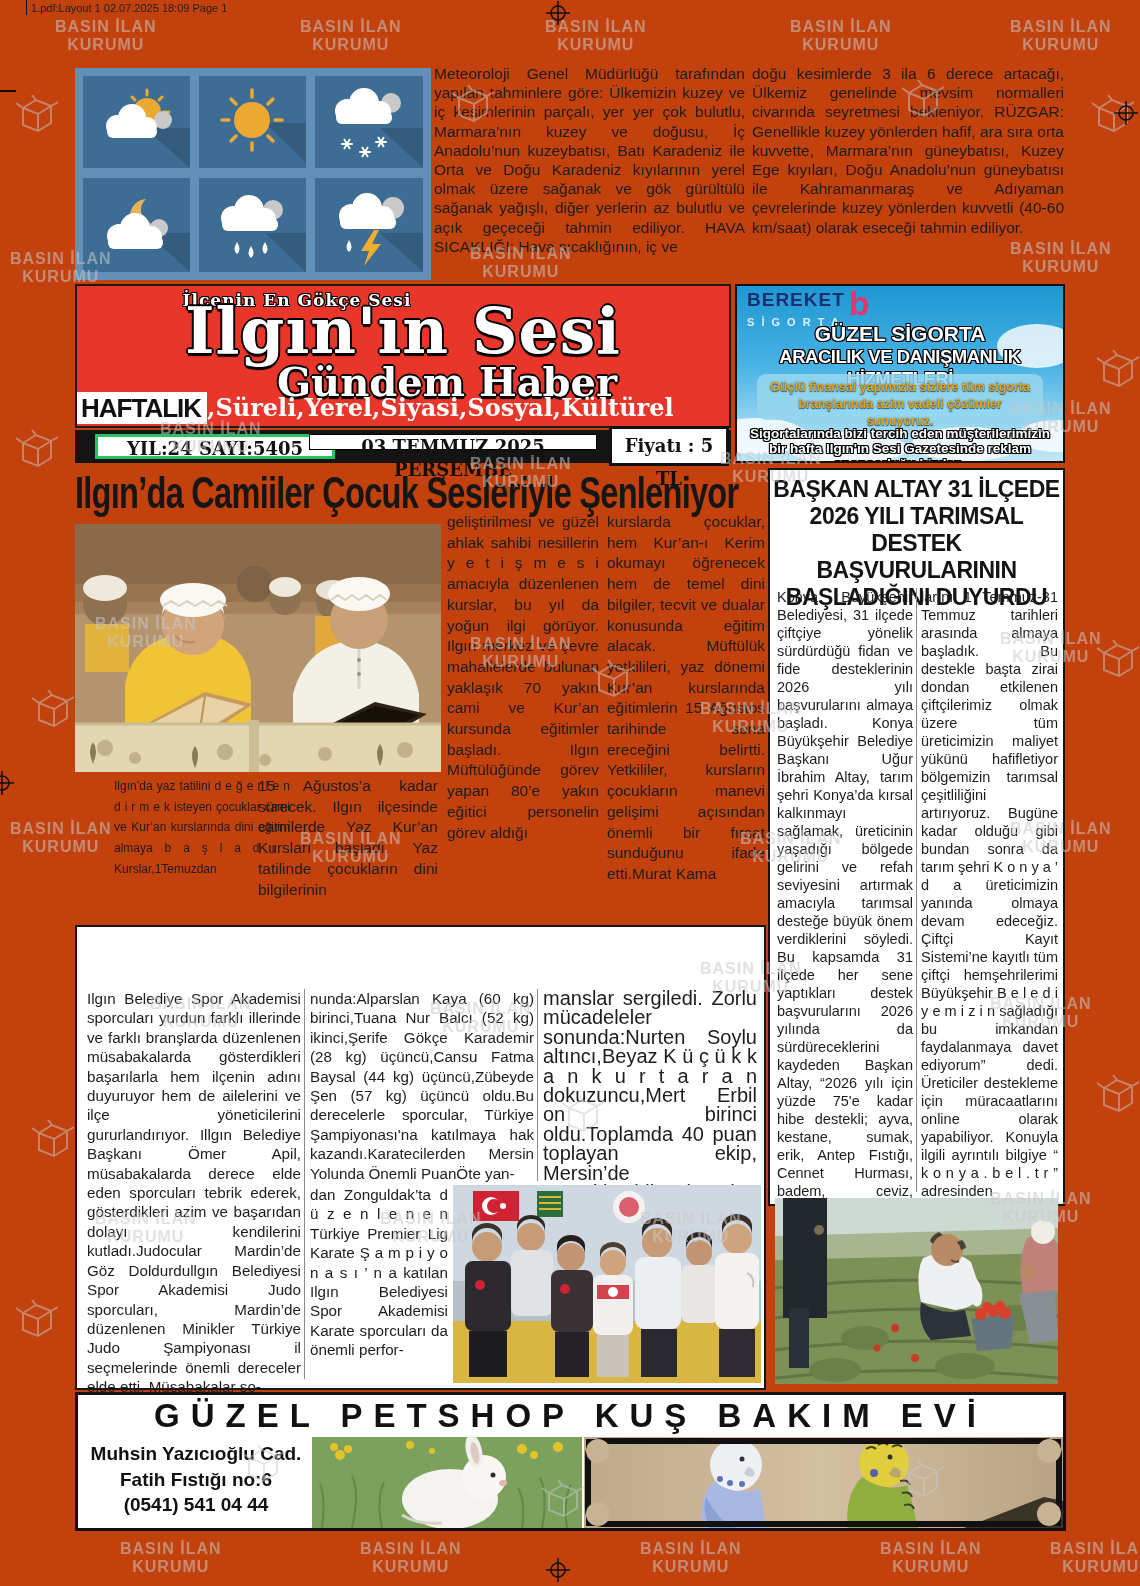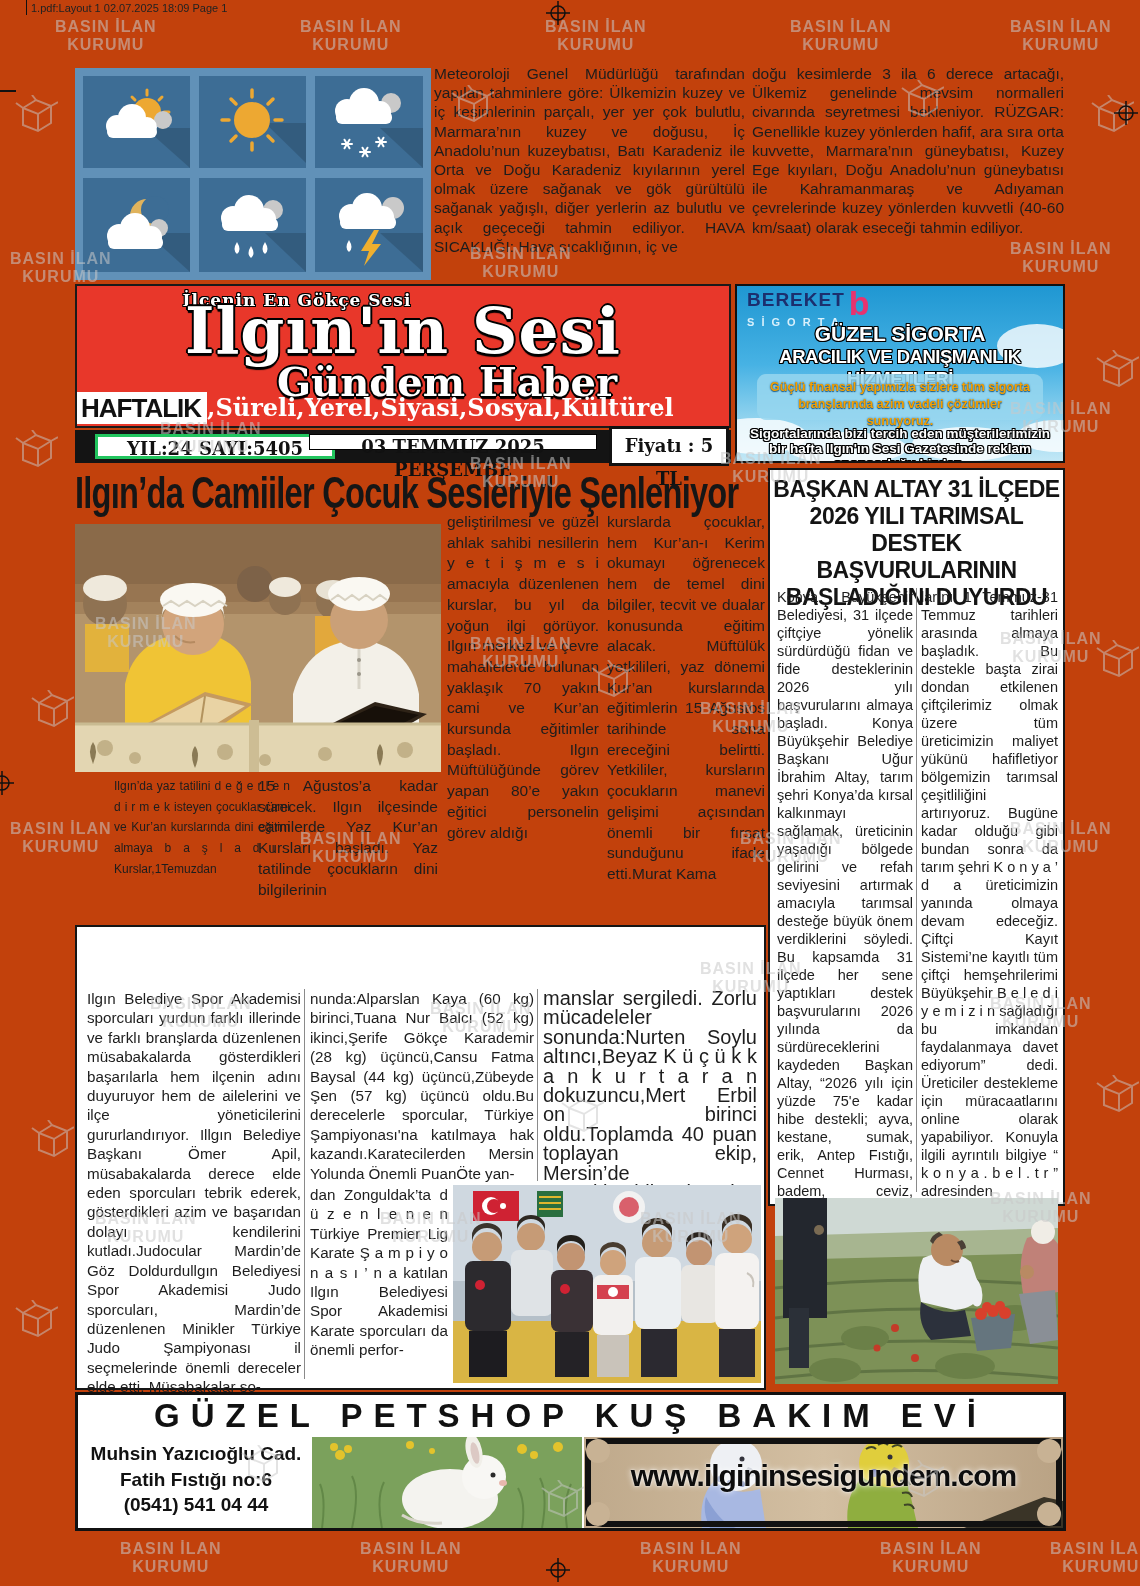--- a/index.html
+++ b/index.html
@@ -487,21 +487,20 @@
           <path d="M0,0 L34,0 A34,34 0 0 1 0,-34 Z" transform="translate(2,89)"></path>
           <path d="M0,0 L-34,0 A34,34 0 0 0 0,-34 Z" transform="translate(477,89)"></path>
         </g>
         <g fill="#c8b294">
           <circle cx="14" cy="14" r="12"></circle>
             <circle cx="465" cy="14" r="12"></circle>
           <circle cx="14" cy="77" r="12"></circle>
             <circle cx="465" cy="77" r="12"></circle>
         </g>
       </svg>
-      <div class="abs" style="left:0;top:22px;width:100%;text-align:center;font-weight:bold;font-size:30px;color:#0d0d0d;letter-spacing:-1px;text-shadow:0 0 6px rgba(255,255,255,0.9),0 0 2px rgba(255,255,255,0.9);">www.ilgininsesigundem.com</div>
     </div>
   </div>
 
   <div id="wm-layer">
       <div class="wm-text" style="left: 55px; top: 18px;">
         <div>BASIN İLAN</div>
         <div>KURUMU</div>
       </div>
       <div class="wm-text" style="left: 300px; top: 18px;">
         <div>BASIN İLAN</div>

